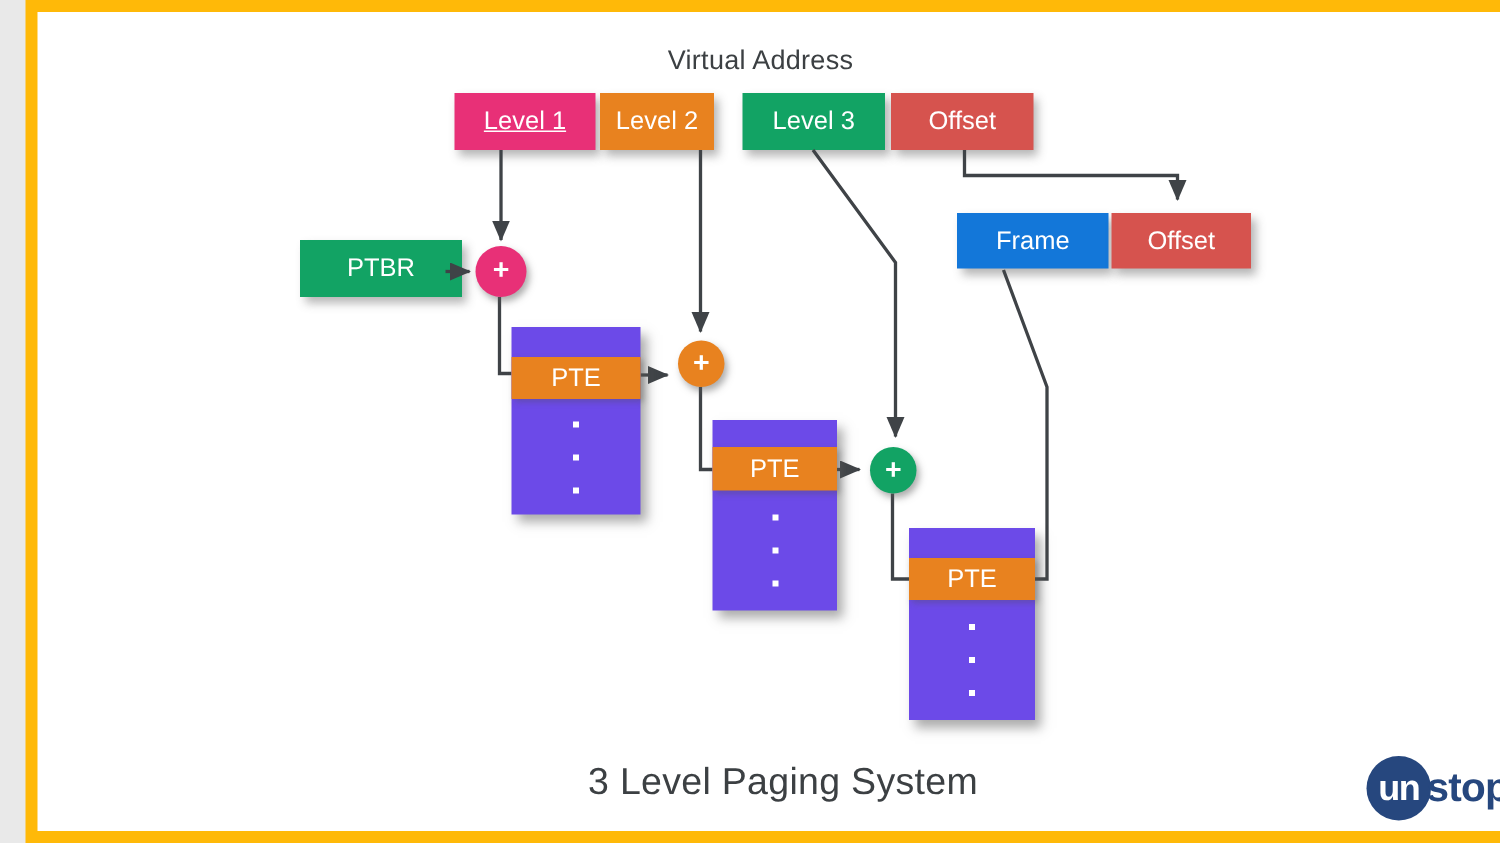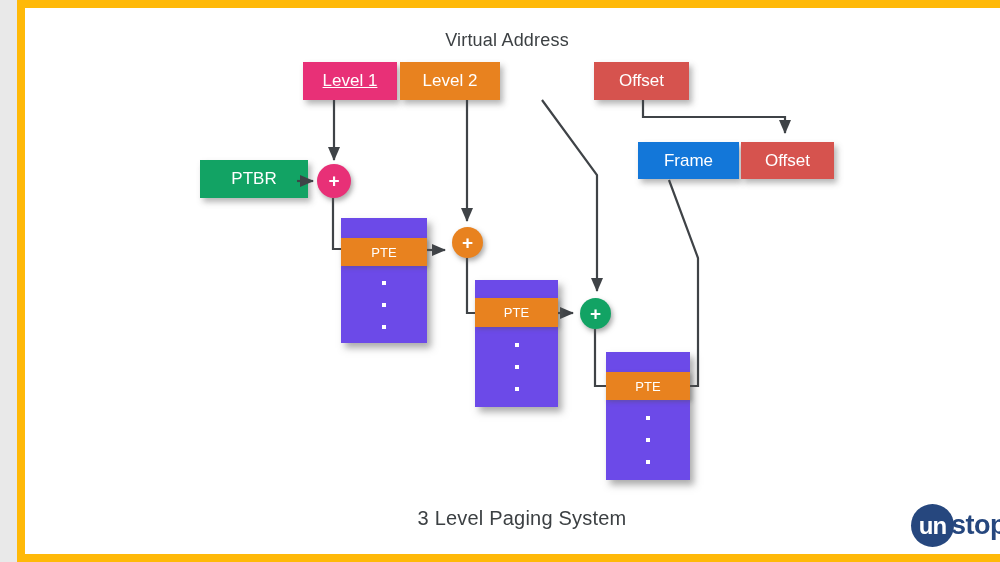--- a/index.html
+++ b/index.html
@@ -56,21 +56,21 @@
   }
 
   .ptable {
     position: absolute;
     display: flex; flex-direction: column;
     box-shadow: 4px 5px 7px rgba(90,90,90,.5);
     z-index: 2;
   }
   .ptable .band {
     display: flex; align-items: center; justify-content: center;
-    color: #fff; font-size: 13px;
+    color: #fff; font-size: 17px;
     box-shadow: 2px 2px 4px rgba(80,80,80,.35);
   }
   .ptable .body {
     flex: 1;
     display: flex; flex-direction: column;
     align-items: center; justify-content: center;
     gap: 18px;
   }
   .ptable .dot { width: 4px; height: 4px; background: #ffffff; }
 
@@ -95,21 +95,21 @@
     font-size: 24px; font-weight: bold;
     letter-spacing: -1px;
   }
   .logo .logo-rest {
     font-size: 27px; font-weight: bold;
     letter-spacing: -0.5px;
     margin-left: -3px;
   }
 
   .caption {
-    font-size: 20px;
+    font-size: 25px;
   }
 </style>
 </head>
 <body>
 
 <div class="frame" style="background: rgb(255, 185, 8); margin-left: 17px;">
   <div class="canvas"></div>
 
   <svg class="connectors" viewBox="0 0 1000 562">
     <defs>
@@ -128,21 +128,22 @@
       <polyline points="525,100 580,175 580,291" marker-end="url(#ah)"></polyline>
       <polyline points="578,329 578,386 589,386"></polyline>
       <polyline points="673,386 681,386 681,258 652,180"></polyline>
       <polyline points="626,100 626,117 768,117 768,133" marker-end="url(#ah)"></polyline>
     </g>
   </svg>
 
   <div class="abs heading" style="left:340px; top:30px; width:300px;">Virtual Address</div>
 
   <div class="field-box" style="left: 286px; top: 62px; width: 94px; background: rgb(232, 48, 119); text-decoration: underline;">Level 1</div>
-  <div class="field-box" style="left: 383px; top: 62px; width: 100px; background: rgb(232, 130, 31);">Level 2</div>
+  <div class="field-box" style="left: 383px; top: 62px; width: 76px; background: rgb(232, 130, 31);">Level 2</div>
+  <div class="field-box" style="left: 478px; top: 62px; width: 95px; background: rgb(18, 163, 100);">Level 3</div>
   <div class="field-box" style="left: 577px; top: 62px; width: 95px; background: rgb(214, 83, 78);">Offset</div>
 
   <div class="field-box" style="left: 183px; top: 160px; width: 108px; background: rgb(18, 163, 100);">PTBR</div>
 
   <div class="adder" style="left: 300px; top: 164px; width: 34px; height: 34px; background: rgb(232, 48, 119);">+</div>
   <div class="adder" style="left: 435px; top: 227px; width: 31px; height: 31px; background: rgb(232, 130, 31);">+</div>
   <div class="adder" style="left: 563px; top: 298px; width: 31px; height: 31px; background: rgb(18, 163, 100);">+</div>
 
   <div class="ptable" style="left: 324px; top: 218px; width: 86px; height: 125px; background: rgb(108, 74, 232);">
     <div style="height:20px;"></div>

